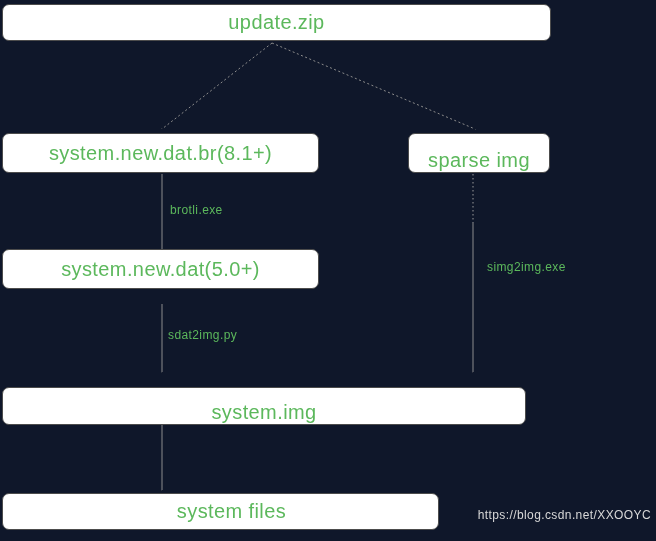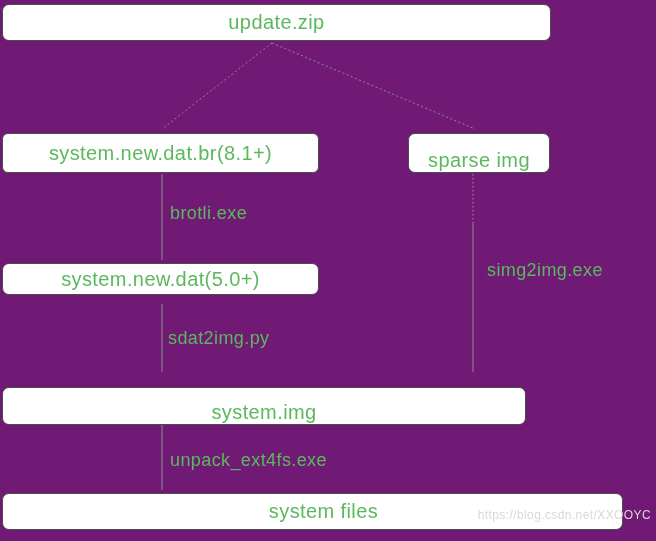--- a/index.html
+++ b/index.html
@@ -4,21 +4,21 @@
 <style>
   html, body {
     margin: 0;
     padding: 0;
     background: #ffffff;
   }
   #stage {
     position: relative;
     width: 656px;
     height: 541px;
-    background: #701a75;
+    background: #0f172a;
     font-family: "Liberation Sans", "DejaVu Sans", sans-serif;
     overflow: hidden;
   }
   #connector-layer {
     position: absolute;
     left: 0;
     top: 0;
     width: 656px;
     height: 541px;
     z-index: 1;
@@ -36,30 +36,30 @@
     z-index: 2;
   }
   .node span {
     color: #5cb85c;
     font-size: 20px;
     font-weight: 400;
     letter-spacing: 0.4px;
     white-space: nowrap;
   }
   #node-update    { left: 2px;   top: 4px;   width: 549px; height: 37px; }
-  #node-br        { left: 2px;   top: 133px; width: 317px; height: 40px; border-radius: 6px; }
+  #node-br        { left: 2px;   top: 133px; width: 317px; height: 40px; }
   #node-sparse    { left: 408px; top: 133px; width: 142px; height: 40px; align-items: flex-end; }
-  #node-dat       { left: 2px;   top: 263px; width: 317px; height: 32px; }
+  #node-dat       { left: 2px;   top: 249px; width: 317px; height: 40px; }
   #node-img       { left: 2px;   top: 387px; width: 524px; height: 38px; align-items: flex-end; }
-  #node-files     { left: 2px;   top: 493px; width: 621px; height: 37px; padding-left: 22px; }
+  #node-files     { left: 2px;   top: 493px; width: 437px; height: 37px; padding-left: 22px; }
 
   .edge-label {
     position: absolute;
     color: #5cb85c;
-    font-size: 18px;
+    font-size: 12px;
     font-weight: 400;
     letter-spacing: 0.4px;
     white-space: nowrap;
     z-index: 2;
   }
   #label-brotli   { left: 170px; top: 203px; }
   #label-simg2img { left: 487px; top: 260px; }
   #label-sdat2img { left: 168px; top: 328px; }
   #label-unpack   { left: 170px; top: 450px; }
 
@@ -124,17 +124,16 @@
   <div class="node" id="node-files">
     <span>system files</span>
   </div>
 
   <div class="edge-label" id="label-brotli">brotli.exe</div>
 
   <div class="edge-label" id="label-simg2img">simg2img.exe</div>
 
   <div class="edge-label" id="label-sdat2img">sdat2img.py</div>
 
-  <div class="edge-label" id="label-unpack">unpack_ext4fs.exe</div>
 
   <div id="watermark">https://blog.csdn.net/XXOOYC</div>
 
 </div>
 
 </body></html>

